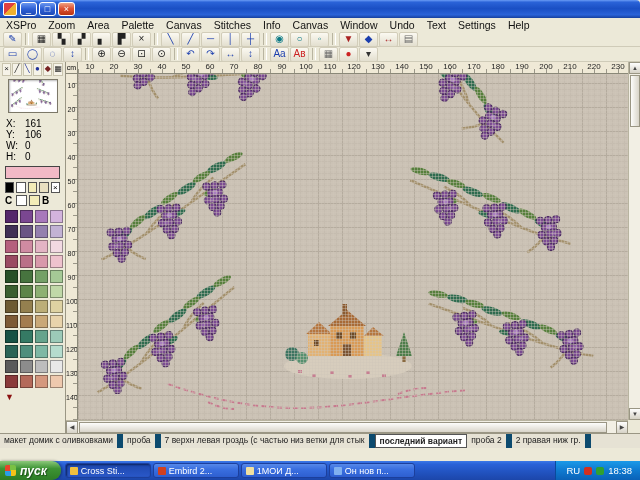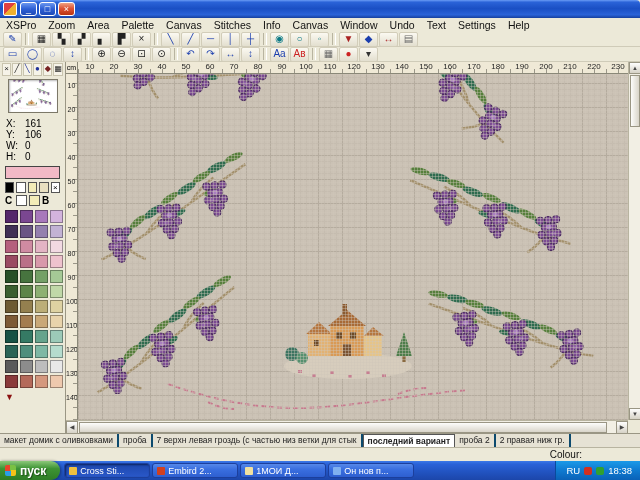--- a/index.html
+++ b/index.html
@@ -88,35 +88,35 @@
   .hscroll .left{left:0;top:0;height:13px;}.hscroll .right{right:0;top:0;height:13px;}
   .vthumb{position:absolute;left:1px;top:13px;width:10px;height:52px;
     background:linear-gradient(90deg,#fdfdfb,#d9d5c9);border:1px solid #9a9684;box-sizing:border-box;}
   .hthumb{position:absolute;left:13px;top:1px;width:528px;height:11px;
     background:linear-gradient(#fdfdfb,#d9d5c9);border:1px solid #9a9684;box-sizing:border-box;}
   .scorner{position:absolute;left:562px;top:358px;width:12px;height:13px;background:#ece9d8;}
 
   
   .tabbar{position:absolute;left:0;top:433px;right:0;height:14px;background:#e6e2d4;
     border-top:1px solid #9a9684;display:flex;align-items:stretch;overflow:hidden;}
-  .tab{font-size:8.5px;line-height:13px;padding:0 4px;border-right:2px solid #0c4a6e;
+  .tab{font-size:8.5px;line-height:13px;padding:0 4px;border-right:6px solid #0c4a6e;
     white-space:nowrap;color:#222;}
   .tab.active{background:#fff;border:1px solid #555;font-weight:bold;}
   .colourbar{position:absolute;left:0;top:447px;right:0;height:14px;background:#ece9d8;
     border-top:1px solid #b8b4a0;display:flex;align-items:center;box-sizing:border-box;}
   .colour-label{margin-left:auto;margin-right:58px;font-size:10px;color:#111;}
 
   
   .taskbar{position:absolute;left:0;top:461px;right:0;height:19px;
     background:linear-gradient(180deg,#3c79e8 0,#2a62d8 3px,#2254c2 55%,#1c46aa 100%);
     display:flex;align-items:center;}
   .startbtn{height:19px;display:flex;align-items:center;gap:4px;padding:0 14px 0 5px;
     background:linear-gradient(180deg,#8cc87a,#3d9334 40%,#2e7d26);
     border-radius:0 9px 9px 0;box-shadow:1px 0 3px rgba(0,0,0,.4);}
-  .startlbl{color:#fff;font-size:12px;font-weight:bold;text-shadow:1px 1px 1px #1d4d18;}
+  .startlbl{color:#fff;font-size:12px;font-weight:bold;font-style:italic;text-shadow:1px 1px 1px #1d4d18;}
   .winflag{width:11px;height:11px;border-radius:2px;
     background:conic-gradient(#7ac143 0 25%,#f4c218 0 50%,#2a9fe8 0 75%,#e8432a 0);}
   .taskbtns{display:flex;height:100%;align-items:center;margin-left:3px;}
   .taskbtn{width:86px;height:15px;margin:0 1px;display:flex;align-items:center;gap:3px;padding:0 4px;
     background:linear-gradient(180deg,#5688e8,#3a6fe0 40%,#2e5fd0);border:1px solid #1c3f9c;
     border-radius:3px;color:#fff;font-size:9px;white-space:nowrap;overflow:hidden;box-sizing:border-box;}
   .taskbtn.active{background:linear-gradient(180deg,#1d47ae,#2a58c8);box-shadow:inset 1px 1px 2px #0d255e;}
   .ticon{width:8px;height:8px;border-radius:1px;flex:0 0 auto;}
   .tray{margin-left:auto;height:100%;display:flex;align-items:center;gap:4px;padding:0 8px 0 10px;
     background:linear-gradient(180deg,#1b9ae8,#0f7ad0 50%,#0a62b8);border-left:1px solid #0a4a9c;
@@ -449,23 +449,20 @@
 
   <div class="tabbar" id="tabbar">
       <span class="tab">макет домик с оливковками</span>
       <span class="tab">проба</span>
       <span class="tab">7 верхн левая гроздь (с частью низ ветки для стык</span>
       <span class="tab active">последний вариант</span>
       <span class="tab">проба 2</span>
       <span class="tab">2 правая ниж гр.</span>
     </div>
 
-  <div class="colourbar">
-    <span class="colour-label">Colour:</span>
-  </div>
 
   <div class="taskbar">
     <div class="startbtn">
       <span class="winflag"></span>
       <span class="startlbl">пуск</span>
     </div>
     <div class="taskbtns" id="taskbtns">
         <div class="taskbtn active">
           <span class="ticon" style="background:#f0c040"></span>
           <span>Cross Sti...</span>

